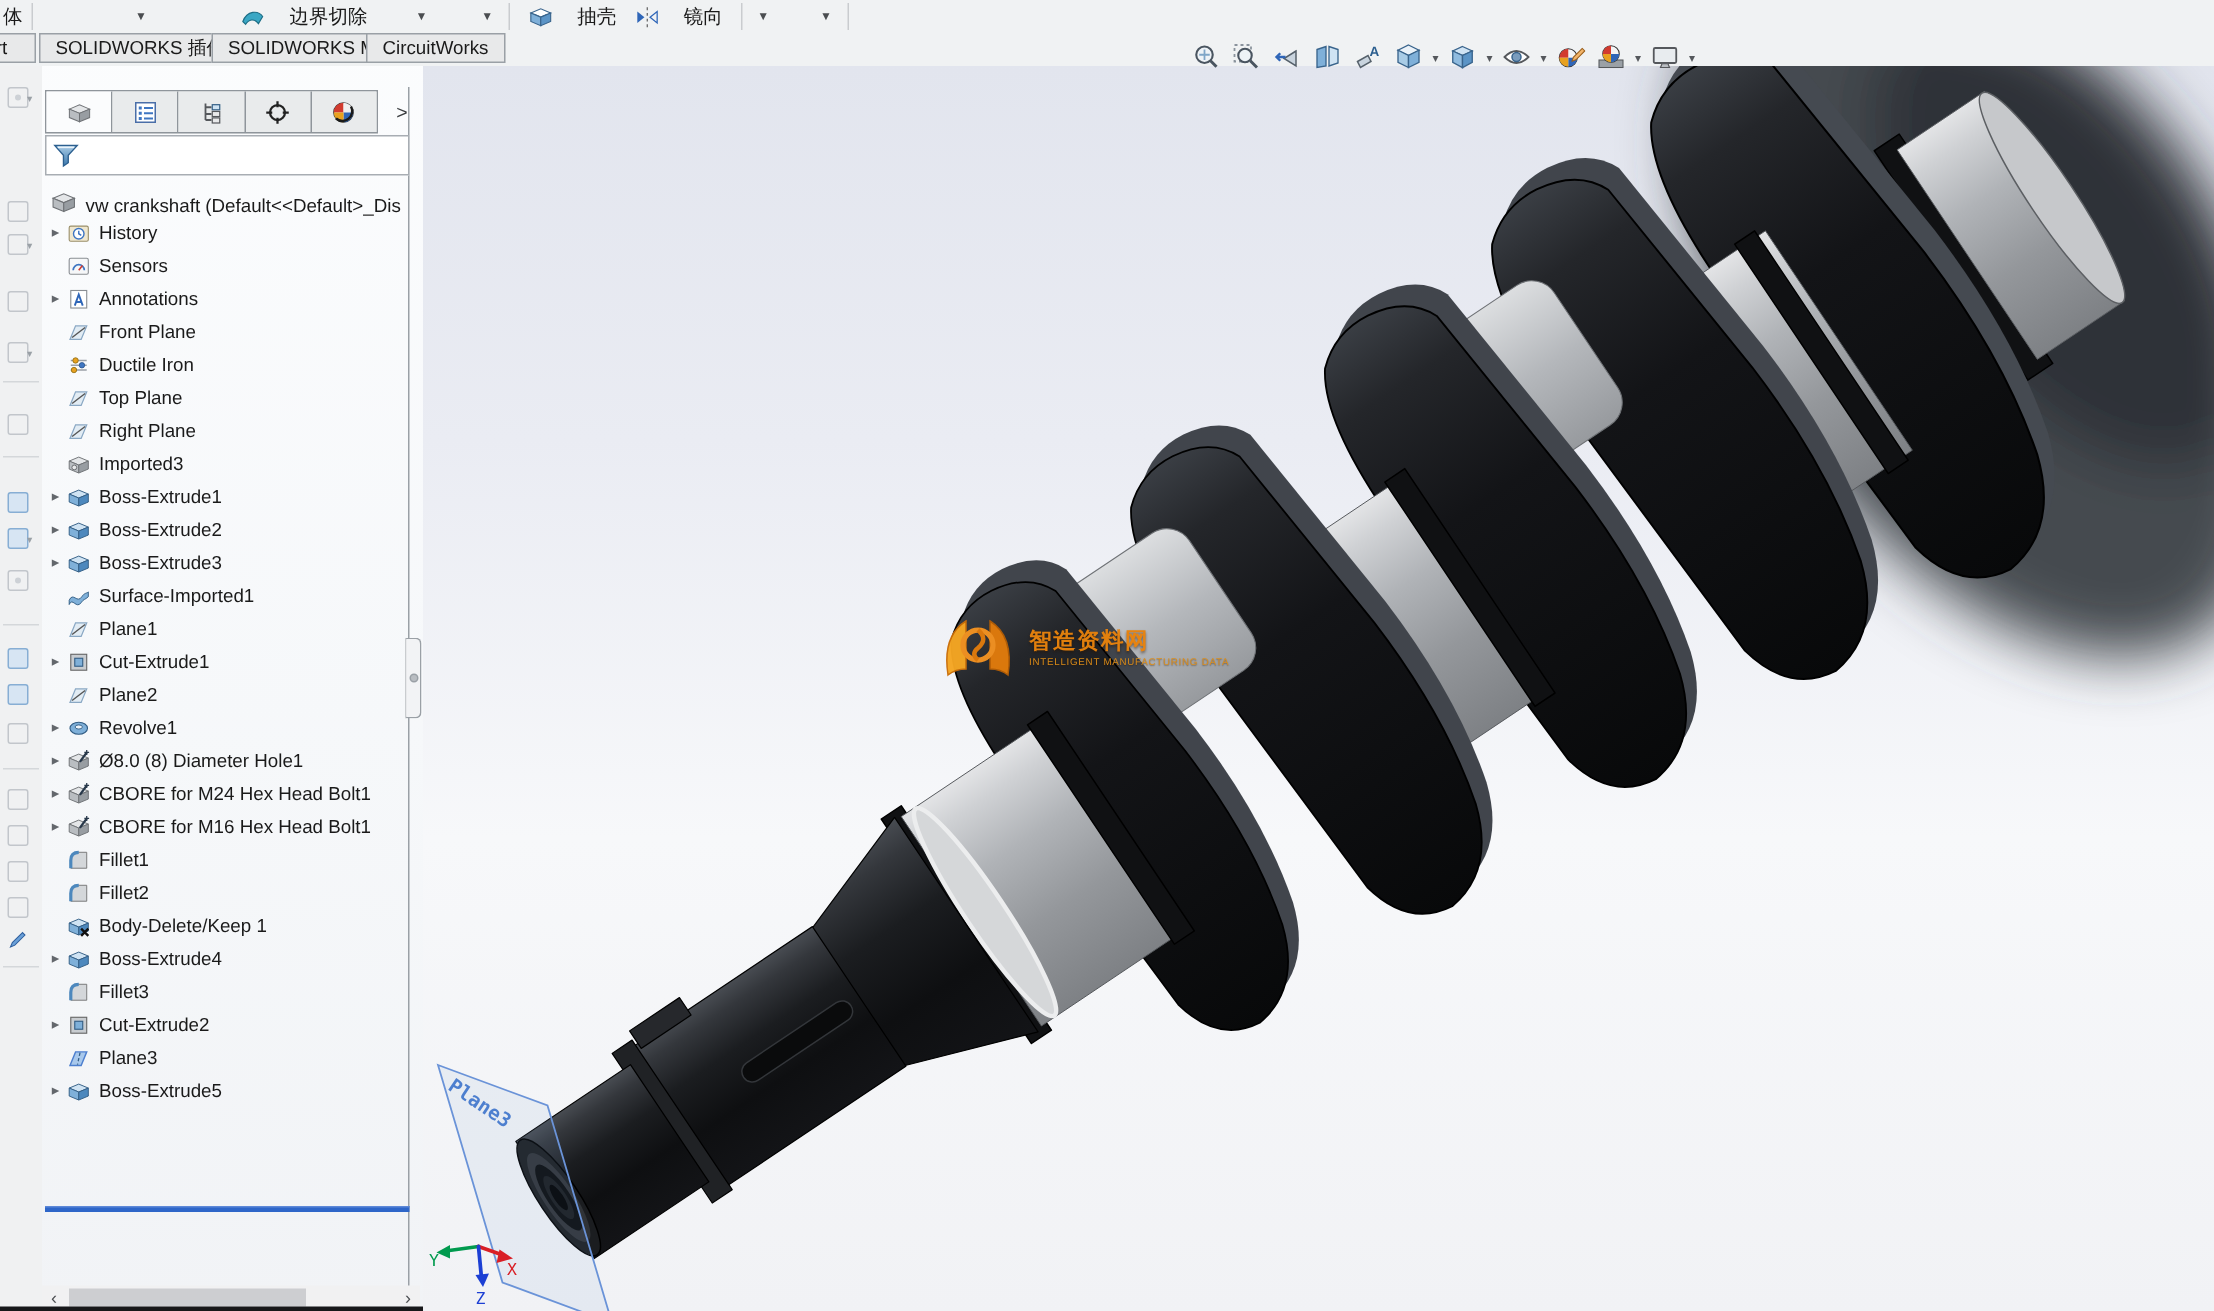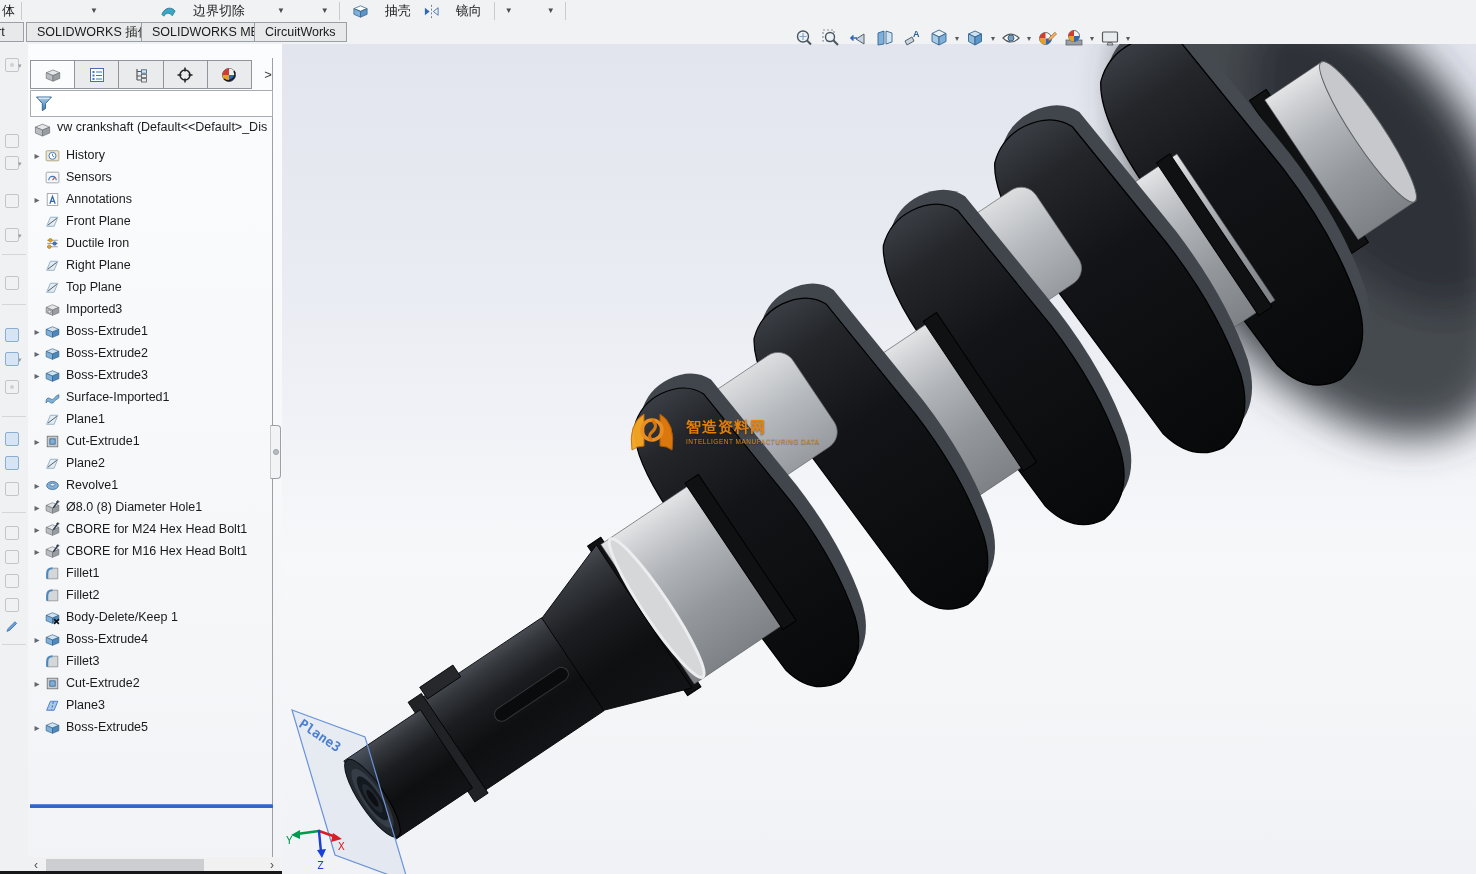--- a/index.html
+++ b/index.html
@@ -40,21 +40,21 @@
   .ptab:last-child{border-right:none;}
   .ptab.active{background:#fbfcfd;}
   .pmore{position:absolute;left:232px;top:16px;width:16px;height:29px;display:flex;align-items:center;justify-content:center;
          color:#3a3d40;font-size:13px;}
   .pfilter{position:absolute;left:2px;top:46px;width:243px;height:27px;background:#fff;border:1px solid #a8adb3;
            box-sizing:border-box;display:flex;align-items:center;padding-left:3px;}
   .tree{position:absolute;left:2px;top:76px;width:242px;}
   .trow{height:22px;display:flex;align-items:center;white-space:nowrap;overflow:hidden;font-size:12.5px;}
   .trow .arrow{width:14px;text-align:center;font-size:10px;color:#63676c;flex:0 0 14px;}
   .trow svg.ti{flex:0 0 17px;width:17px;height:17px;margin-right:5px;}
-  .rootrow{height:24px;display:flex;align-items:flex-start;white-space:nowrap;overflow:hidden;font-size:12.5px;}
+  .rootrow{height:24px;display:flex;align-items:flex-end;white-space:nowrap;overflow:hidden;font-size:12.5px;}
   .rootrow svg.ti{flex:0 0 19px;width:19px;height:19px;margin:0 5px 0 3px;}
   .rollback{position:absolute;left:2px;top:760px;width:243px;height:3px;background:#2e66c9;border-top:1px solid #5d88d8;}
   .grip{position:absolute;right:1px;top:381px;width:9px;height:52px;border:1px solid #9aa0a6;border-left:1px solid #c9cccf;
         background:#f2f3f5;border-radius:0 4px 4px 0;}
   .grip i{position:absolute;left:2px;top:23px;width:4px;height:4px;border-radius:50%;background:#b9bdc2;border:1px solid #9aa0a6;}
   .hscroll{position:absolute;left:0;bottom:1px;width:252px;height:16px;background:#f1f1f2;display:flex;align-items:center;}
   .harrow{width:16px;height:16px;display:flex;align-items:center;justify-content:center;color:#4a4d50;font-size:12px;}
   .htrack{position:relative;flex:1;height:16px;}
   .hthumb{position:absolute;left:2px;top:2px;width:158px;height:12px;background:#cdced1;}
   .bstrip{position:absolute;left:0;top:871px;width:282px;height:3px;background:#17181a;z-index:5;}
@@ -229,21 +229,21 @@
   <div class="tabstrip">
     <div class="ctab" style="left:-36px;width:60px">
         <span>pert</span>
       </div>
     <div class="ctab" style="left:26px">
         <span>SOLIDWORKS 插件</span>
       </div>
     <div class="ctab" style="left:141px">
         <span>SOLIDWORKS MBD</span>
       </div>
-    <div class="ctab" style="left:254px">
+    <div class="ctab" style="left:244px">
         <span>CircuitWorks</span>
       </div>
   </div>
 
   <div class="viewport">
     <svg class="model" width="1448" height="830" viewBox="0 0 1448 830">
       <defs>
         <linearGradient id="gDark" x1="0" y1="0" x2="0" y2="1">
           <stop offset="0" stop-color="#484c52"></stop>
             <stop offset=".12" stop-color="#34373c"></stop>
@@ -568,29 +568,29 @@
               <use href="#s-material"></use>
             </svg>
     <span>Ductile Iron</span>
   </div>
 
   <div class="trow">
     <span class="arrow hidden">▸</span>
     <svg class="ti" viewBox="0 0 16 16">
               <use href="#s-plane"></use>
             </svg>
+    <span>Top Plane</span>
+  </div>
+
+  <div class="trow">
+    <span class="arrow hidden">▸</span>
+    <svg class="ti" viewBox="0 0 16 16">
+              <use href="#s-plane"></use>
+            </svg>
     <span>Right Plane</span>
-  </div>
-
-  <div class="trow">
-    <span class="arrow hidden">▸</span>
-    <svg class="ti" viewBox="0 0 16 16">
-              <use href="#s-plane"></use>
-            </svg>
-    <span>Top Plane</span>
   </div>
 
 
   <div class="trow">
     <span class="arrow hidden">▸</span>
     <svg class="ti" viewBox="0 0 16 16">
               <use href="#s-imported"></use>
             </svg>
     <span>Imported3</span>
   </div>

